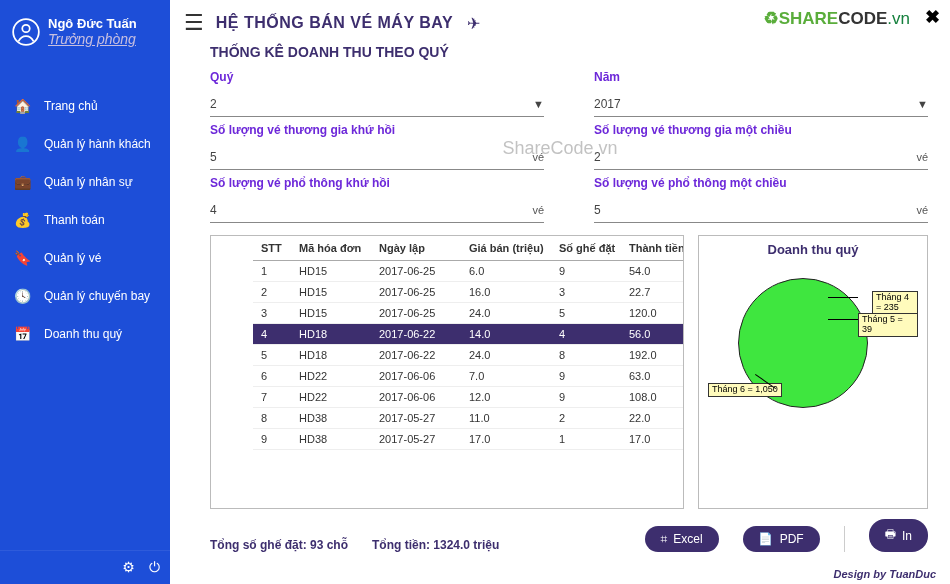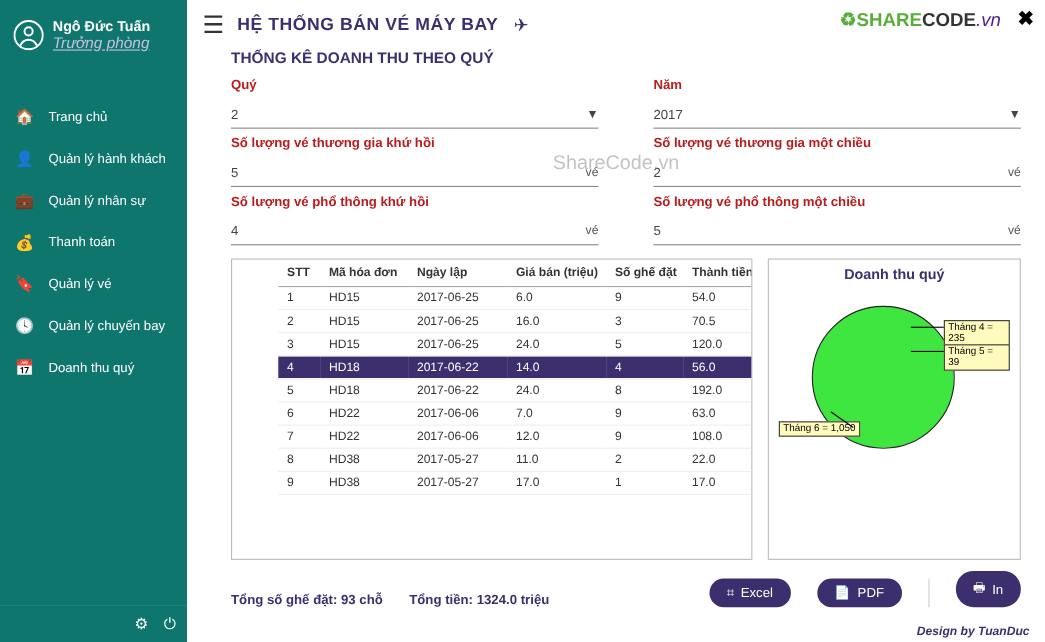--- a/index.html
+++ b/index.html
@@ -6,21 +6,21 @@
 body {
   font-family: "Segoe UI", Arial, sans-serif;
   width: 950px; height: 584px;
   display: flex;
   background: #fff;
   overflow: hidden;
   position: relative;
 }
 .sidebar {
   width: 170px; height: 100%;
-  background: #0f766e;
+  background: #1d4ed8;
   color: #fff;
   display: flex; flex-direction: column;
   flex-shrink: 0;
 }
 .profile {
   display: flex; align-items: center;
   padding: 16px 12px 20px 12px;
   gap: 8px;
 }
 .avatar-svg { width: 28px; height: 28px; flex-shrink: 0; }
@@ -52,27 +52,27 @@
 }
 .hamburger { font-size: 22px; color: #333; cursor: pointer; }
 .app-title { font-size: 16px; font-weight: 700; color: #3d2e6e; letter-spacing: .5px; }
 .plane { font-size: 16px; color: #3d2e6e; margin-left: 2px; }
 .logo {
   position: absolute; right: 40px; top: 8px;
   font-size: 17px; font-weight: 700;
 }
 .logo .g { color: #5aad3b; }
 .logo .b { color: #333; }
-.logo .v { color: #4c1d95; font-weight: 400; font-style: italic; }
+.logo .v { color: #15803d; font-weight: 400; }
 .close-x { position: absolute; right: 10px; top: 6px; font-size: 18px; font-weight: 700; cursor: pointer; }
 .content { padding: 4px 22px 8px 40px; flex: 1; display: flex; flex-direction: column; min-height:0; }
 .page-title { font-size: 14px; font-weight: 700; color: #3d2e6e; margin-bottom: 10px; }
 .filters { display: flex; flex-wrap: wrap; gap: 0 50px; }
 .field { flex: 1 1 320px; margin-bottom: 6px; min-width: 300px; }
-.field label { display: block; font-size: 12px; font-weight: 700; color: #b91c1c; margin-bottom: 10px; }
+.field label { display: block; font-size: 12px; font-weight: 700; color: #6d28d9; margin-bottom: 10px; }
 .select, .readonly {
   width: 100%; border: none; border-bottom: 1px solid #888;
   font-size: 12px; padding: 3px 0 5px 0; background: transparent;
   display: flex; justify-content: space-between; align-items: center;
   color: #444;
 }
 .select .caret { font-size: 11px; color: #444; }
 .readonly .unit { color: #555; font-size: 11px; }
 .grid-chart-row { display: flex; gap: 14px; margin-top: 6px; min-height:0; flex:1;}
 .grid-wrap { flex: 1; border: 1px solid #bbb; display: flex; flex-direction: column; min-width:0; overflow:hidden; }
@@ -255,21 +255,21 @@
                 <td>6.0</td>
                 <td>9</td>
                 <td>54.0</td>
               </tr>
               <tr>
                 <td>2</td>
                 <td>HD15</td>
                 <td>2017-06-25</td>
                 <td>16.0</td>
                 <td>3</td>
-                <td>70.5</td>
+                <td>22.7</td>
               </tr>
               <tr>
                 <td>3</td>
                 <td>HD15</td>
                 <td>2017-06-25</td>
                 <td>24.0</td>
                 <td>5</td>
                 <td>120.0</td>
               </tr>
               <tr class="selected">
@@ -320,21 +320,21 @@
                 <td>1</td>
                 <td>17.0</td>
               </tr>
             </tbody>
         </table>
       </div>
       <div class="chart-box">
         <div class="chart-title">Doanh thu quý</div>
         <div class="pie-wrap" id="pie-wrap">
             <div style="position: absolute; left: 30px; top: 15px; width: 130px; height: 130px; border-radius: 50%; border: 1px solid rgb(34, 34, 34); background: conic-gradient(rgb(255, 45, 45) -90deg, rgb(255, 45, 45) -26.1027deg, rgb(31, 63, 255) -26.1027deg, rgb(31, 63, 255) -15.4985deg, rgb(63, 230, 63) -15.4985deg, rgb(63, 230, 63) 270deg);"></div>
-            <div class="pie-label" style="left: 150px; top: 28px;">Tháng 4 = 235</div>
+            <div class="pie-label" style="left: 164px; top: 28px;">Tháng 4 = 235</div>
             <div style="position: absolute; background: rgb(0, 0, 0); height: 1px; left: 120px; width: 30px; top: 34px;"></div>
             <div class="pie-label" style="left: 150px; top: 50px;">Tháng 5 = 39</div>
             <div style="position: absolute; background: rgb(0, 0, 0); height: 1px; left: 120px; width: 30px; top: 56px;"></div>
             <div class="pie-label" style="left: 0px; top: 120px;">Tháng 6 = 1,050</div>
             <div style="position: absolute; background: rgb(0, 0, 0); height: 1px; left: 45px; width: 25px; top: 118px; transform: rotate(35deg);"></div>
           </div>
       </div>
     </div>
 
     <div class="summary-row">

